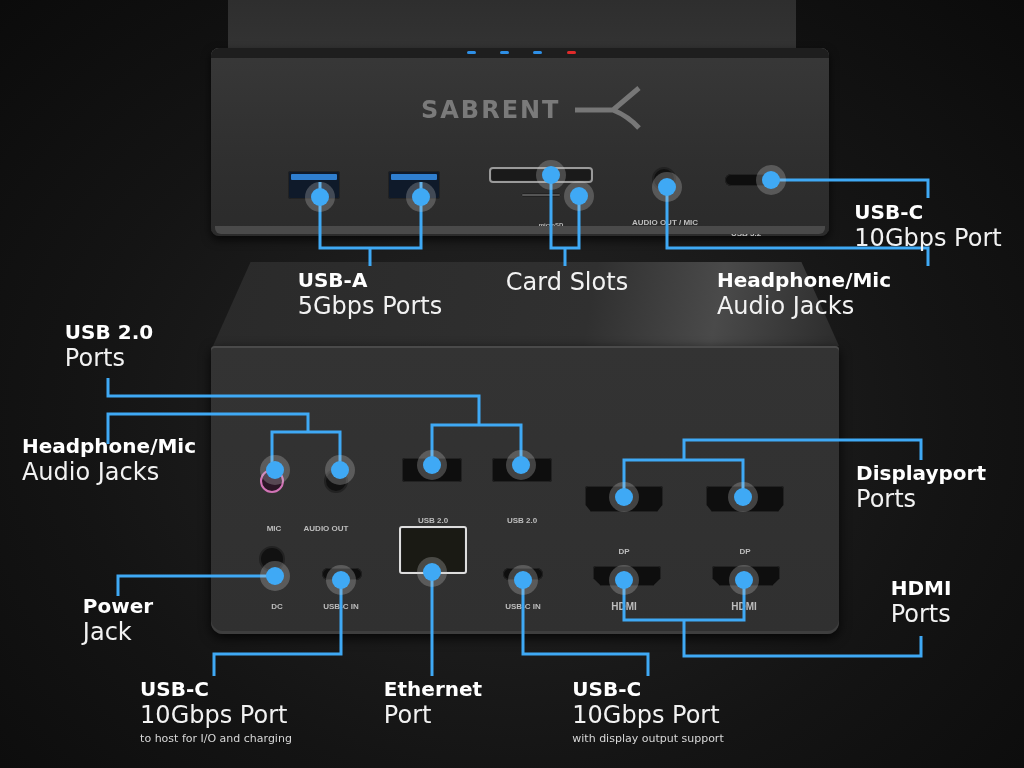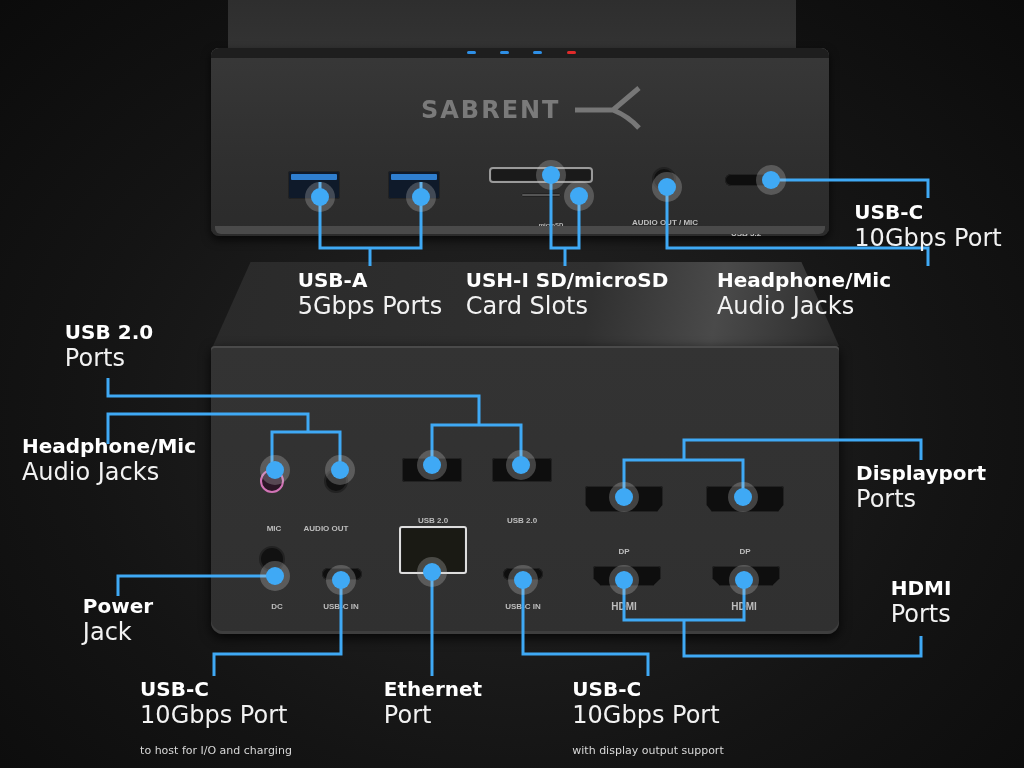--- a/index.html
+++ b/index.html
@@ -41,21 +41,21 @@
   
   svg.lines { position:absolute; left:0; top:0; width:1024px; height:768px; pointer-events:none; }
   .dot { position:absolute; width:30px; height:30px; margin:-15px 0 0 -15px; border-radius:50%;
     background: rgba(200,200,200,.28); }
   .dot::after { content:""; position:absolute; left:6px; top:6px; width:18px; height:18px; border-radius:50%; background:#3fa9f5; }
 
   
   .lbl { position:absolute; text-align:left; transform:translateX(-50%); white-space:nowrap; line-height:1.2; }
   .lbl .b { font-family:"DejaVu Sans", sans-serif; font-weight:bold; font-size:20px; }
   .lbl .n { font-family:"DejaVu Sans", sans-serif; font-size:24px; color:#f2f2f2; }
-  .lbl .s { font-family:"DejaVu Sans", sans-serif; font-size:11px; color:#d8d8d8; margin-top:14px; }
+  .lbl .s { font-family:"DejaVu Sans", sans-serif; font-size:11px; color:#d8d8d8; margin-top:2px; }
 </style>
 </head>
 <body>
 
 <div class="phone-back"></div>
 <div class="top-device">
   <div class="top-lip">
     <div class="led" style="left:256px;background:#2e8fe6"></div>
     <div class="led" style="left:289px;background:#2e8fe6"></div>
     <div class="led" style="left:322px;background:#2e8fe6"></div>
@@ -167,21 +167,20 @@
 <div class="dot" style="left:432px;top:572px"></div>
 <div class="dot" style="left:523px;top:580px"></div>
 <div class="dot" style="left:624px;top:580px"></div>
 <div class="dot" style="left:744px;top:580px"></div>
 
 <div class="lbl" style="left:370px;top:268px">
   <div class="b">USB-A</div>
   <div class="n">5Gbps Ports</div>
 </div>
 <div class="lbl" style="left:567px;top:268px">
-  <div class="b">USH-I SD/microSD</div>
   <div class="n">Card Slots</div>
 </div>
 <div class="lbl" style="left:804px;top:268px">
   <div class="b">Headphone/Mic</div>
   <div class="n">Audio Jacks</div>
 </div>
 <div class="lbl" style="left:928px;top:200px">
   <div class="b">USB-C</div>
   <div class="n">10Gbps Port</div>
 </div>

